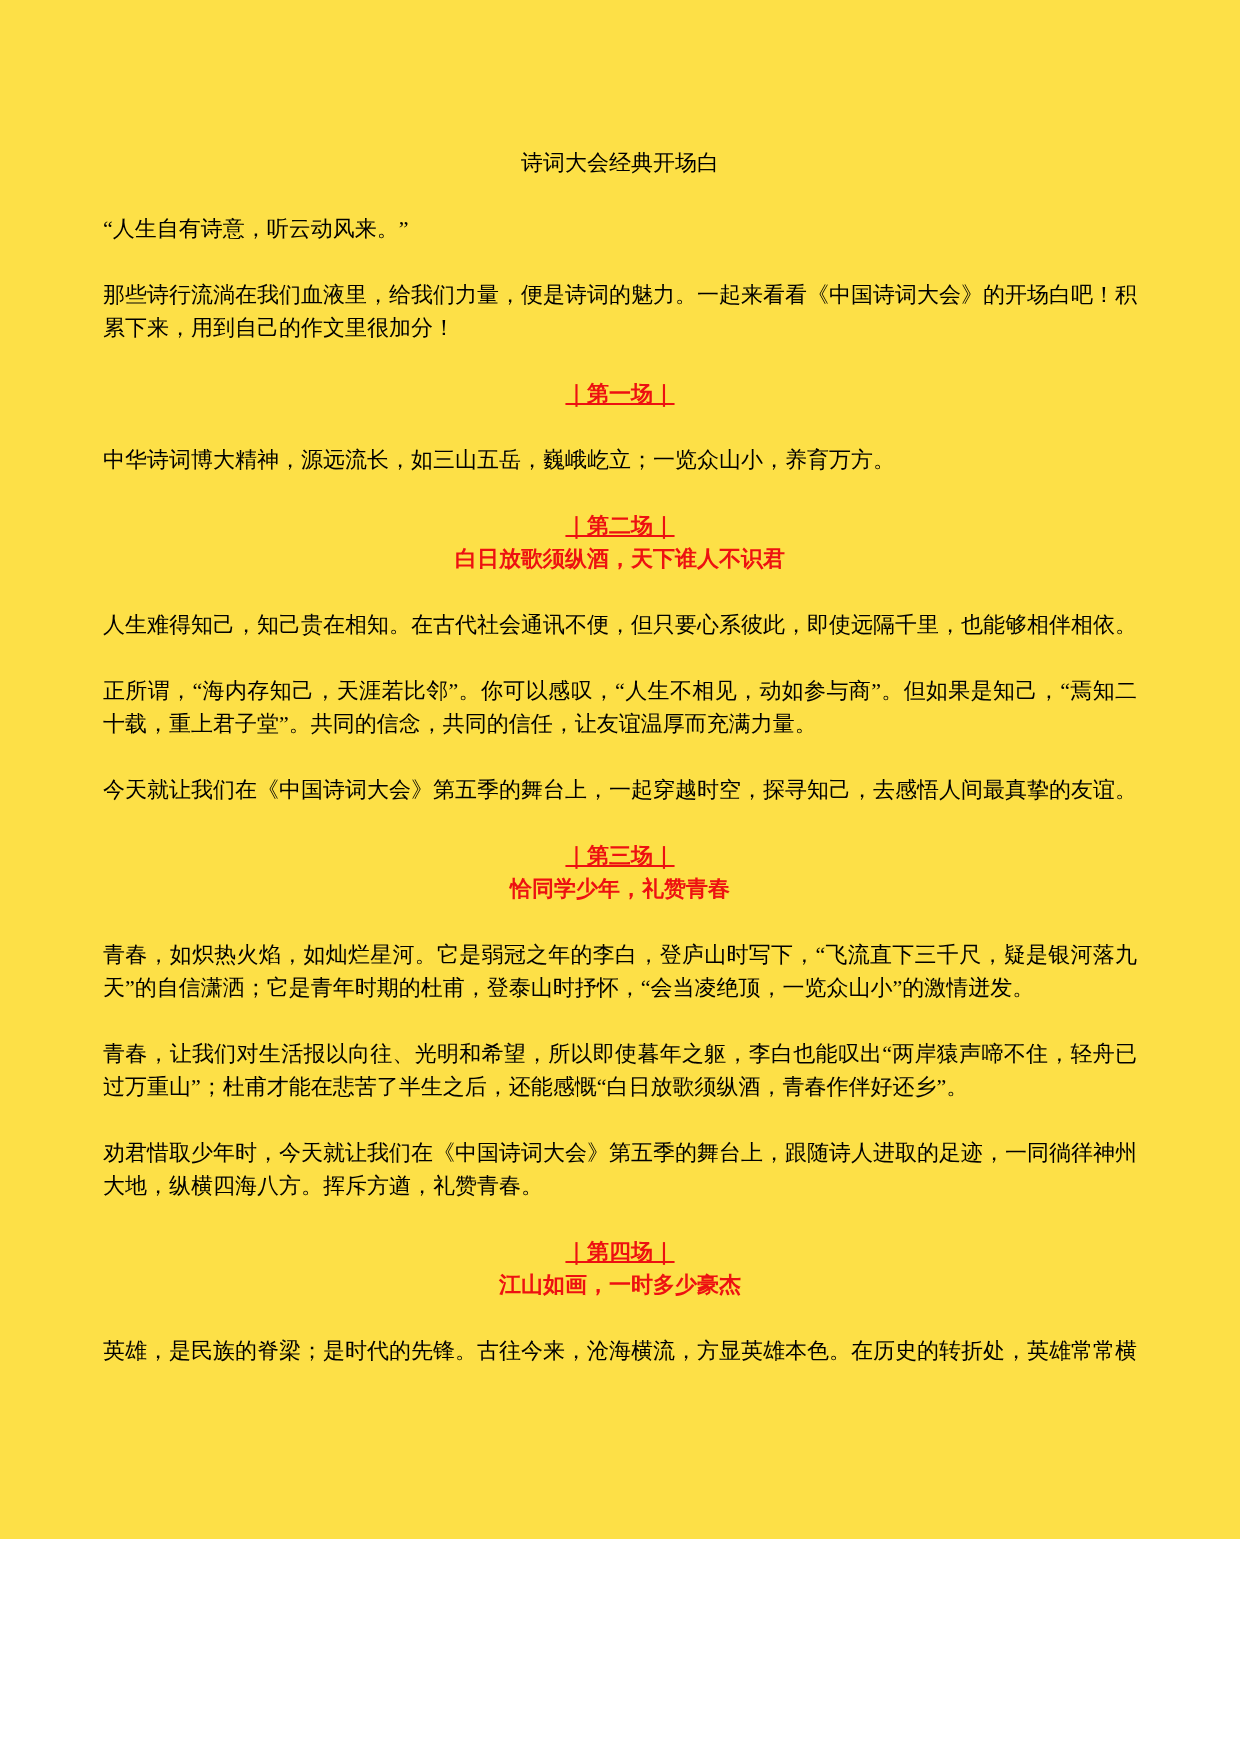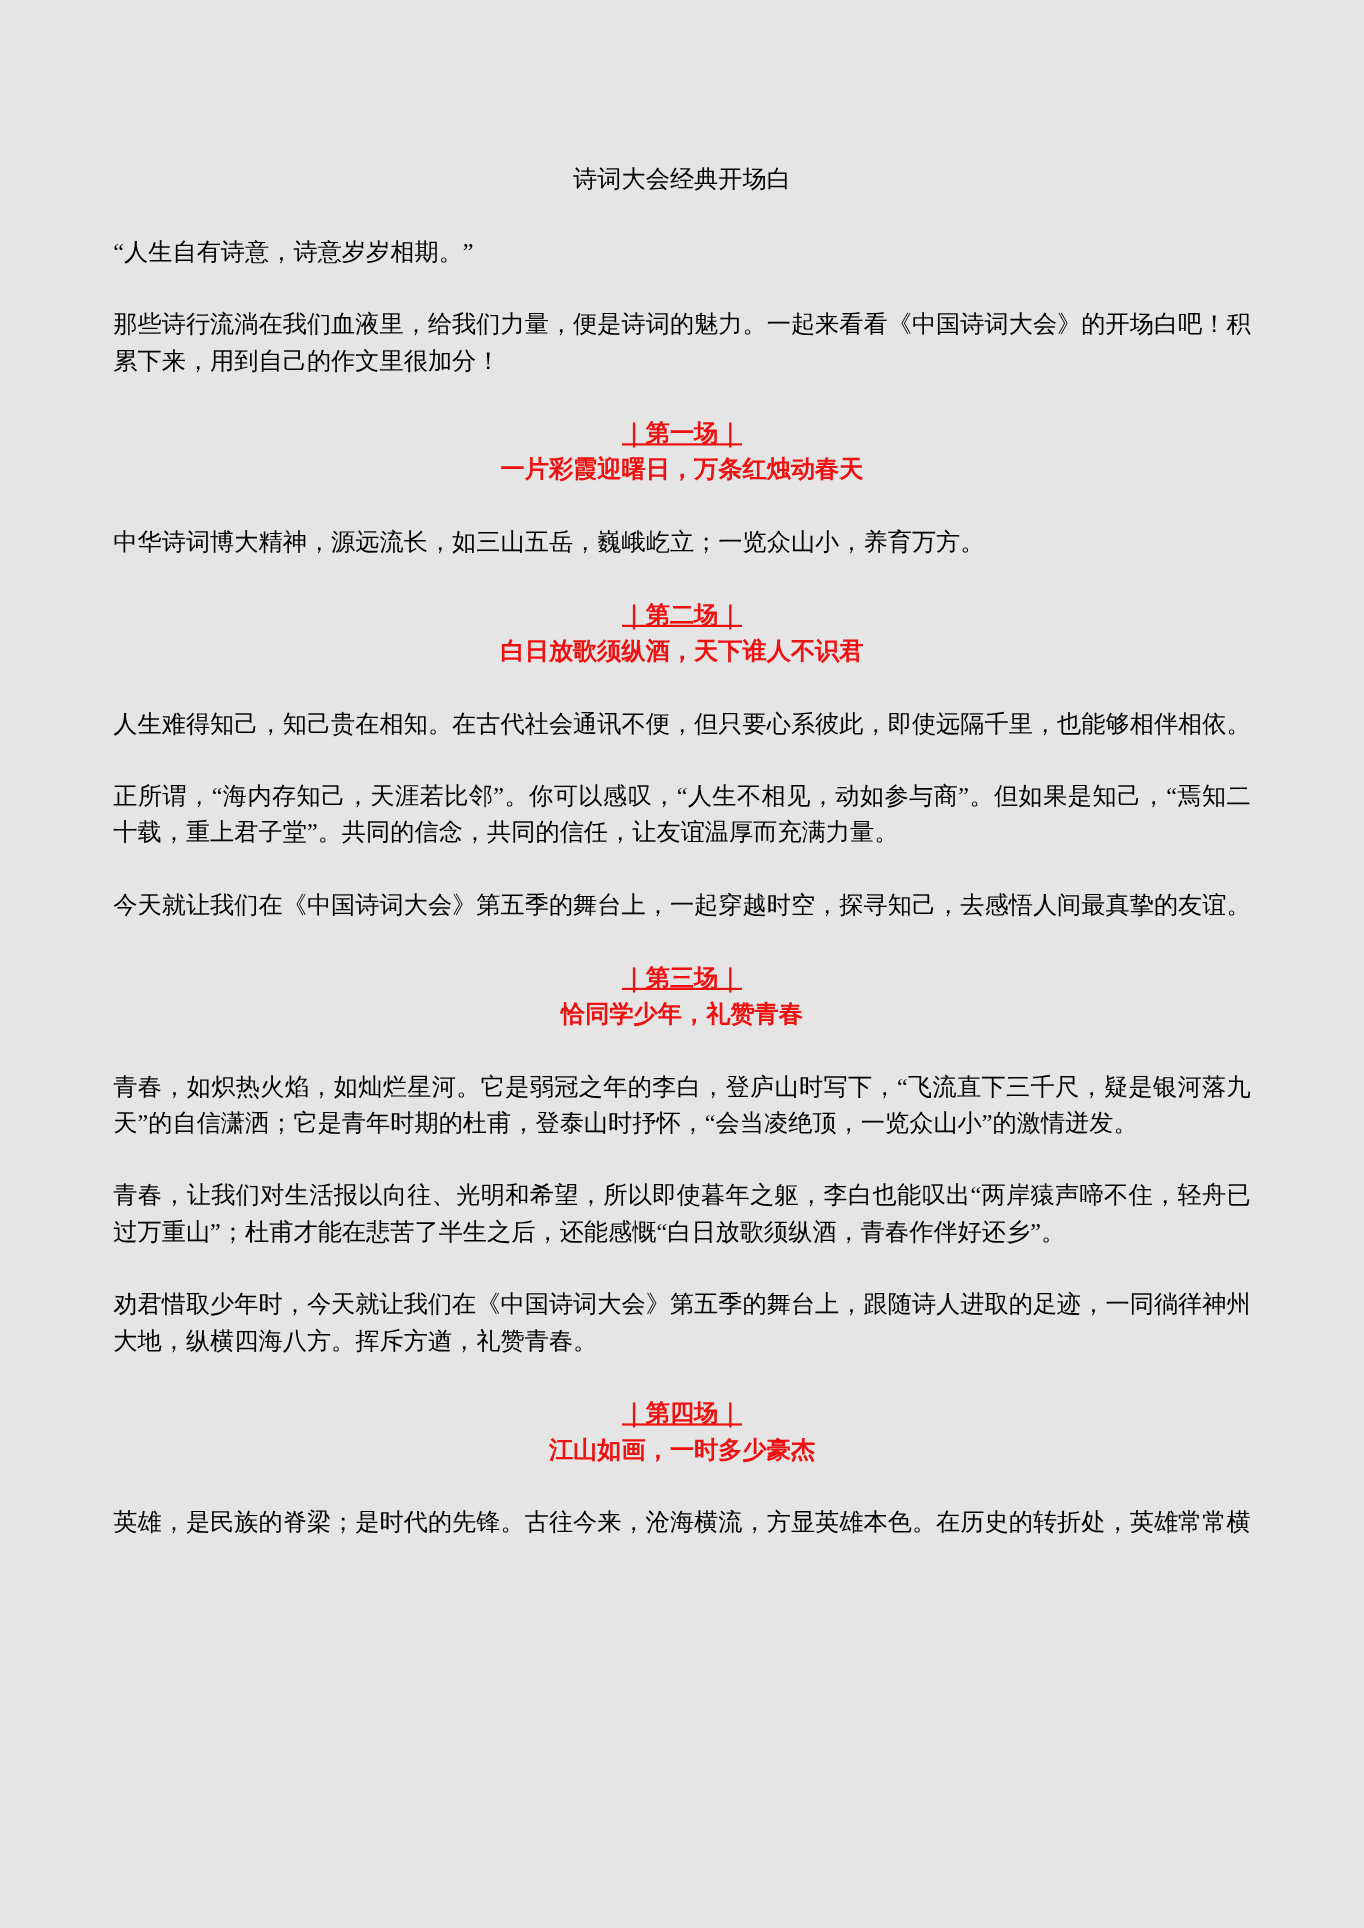--- a/index.html
+++ b/index.html
@@ -3,22 +3,22 @@
 <meta charset="utf-8">
 <style>
   html, body {
     margin: 0;
     padding: 0;
     background: #ffffff;
   }
   .page {
     position: relative;
     width: 1240px;
-    height: 1753px;
-    background: #e5e5e5;
+    height: 1539px;
+    background: #fde047;
     overflow: hidden;
     font-family: "Liberation Serif", serif;
   }
   .content {
     position: absolute;
     top: 146px;
     left: 103px;
     width: 1034px;
     font-size: 22px;
     line-height: 33px;
@@ -50,25 +50,24 @@
   }
 </style>
 </head>
 <body>
 
 <div class="page">
   <div class="content">
 
     <h1 class="doc-title">诗词大会经典开场白</h1>
 
-    <p class="para">“人生自有诗意，诗意岁岁相期。”</p>
+    <p class="para">“人生自有诗意，听云动风来。”</p>
     <p class="para">那些诗行流淌在我们血液里，给我们力量，便是诗词的魅力。一起来看看《中国诗词大会》的开场白吧！积累下来，用到自己的作文里很加分！</p>
 
     <p class="sec-label">｜第一场｜</p>
-    <p class="sec-subtitle">一片彩霞迎曙日，万条红烛动春天</p>
     <p class="para">中华诗词博大精神，源远流长，如三山五岳，巍峨屹立；一览众山小，养育万方。</p>
 
     <p class="sec-label">｜第二场｜</p>
     <p class="sec-subtitle">白日放歌须纵酒，天下谁人不识君</p>
     <p class="para">人生难得知己，知己贵在相知。在古代社会通讯不便，但只要心系彼此，即使远隔千里，也能够相伴相依。</p>
     <p class="para">正所谓，“海内存知己，天涯若比邻”。你可以感叹，“人生不相见，动如参与商”。但如果是知己，“焉知二十载，重上君子堂”。共同的信念，共同的信任，让友谊温厚而充满力量。</p>
     <p class="para">今天就让我们在《中国诗词大会》第五季的舞台上，一起穿越时空，探寻知己，去感悟人间最真挚的友谊。</p>
 
     <p class="sec-label">｜第三场｜</p>
     <p class="sec-subtitle">恰同学少年，礼赞青春</p>

